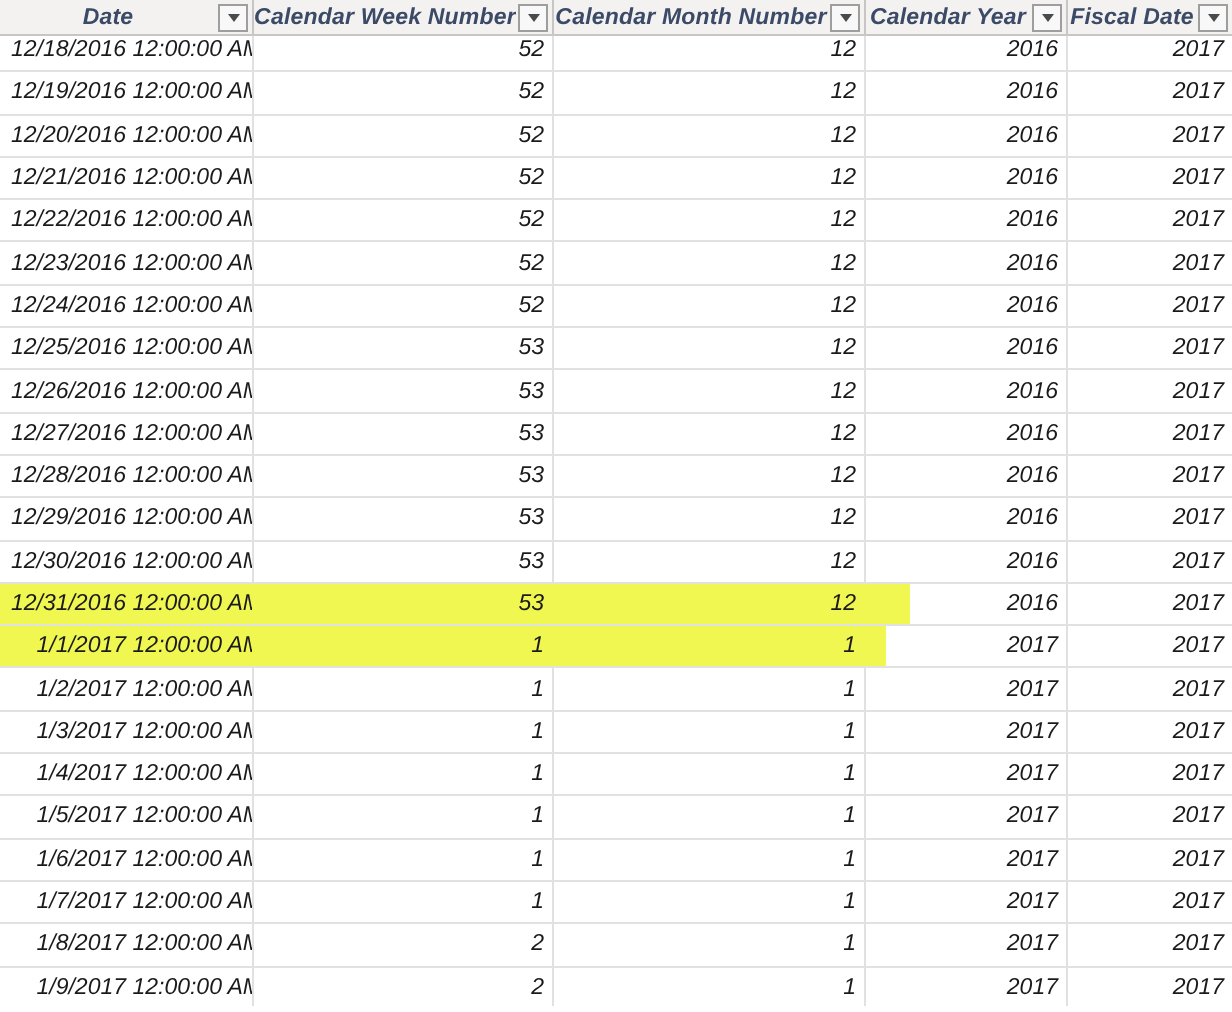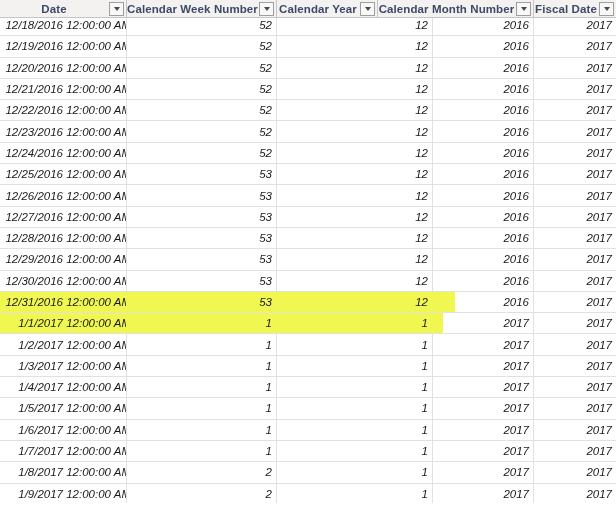--- a/index.html
+++ b/index.html
@@ -24,20 +24,21 @@
 
   
   .header-row {
     display: flex;
     height: 18px;
     background: #f3f2f1;
     border-bottom: 1px solid #c8c6c4;
     box-sizing: border-box;
     position: relative;
     z-index: 3;
+    font-style: italic;
   }
   .hcell {
     display: flex;
     align-items: center;
     box-sizing: border-box;
     border-right: 1px solid #c8c6c4;
     height: 17px;
     background: #f3f2f1;
     padding: 0;
     overflow: hidden;
@@ -139,32 +140,32 @@
         <div class="filter-btn">
           <span class="tri"></span>
         </div>
       </div>
       <div class="hcell" style="width: 150px;">
         <div class="hlabel">Calendar Week Number</div>
         <div class="filter-btn">
           <span class="tri"></span>
         </div>
       </div>
+      <div class="hcell" style="width: 156px;">
+        <div class="hlabel">Calendar Month Number</div>
+        <div class="filter-btn">
+          <span class="tri"></span>
+        </div>
+      </div>
       <div class="hcell" style="width: 101px;">
         <div class="hlabel">Calendar Year</div>
         <div class="filter-btn">
           <span class="tri"></span>
         </div>
       </div>
-      <div class="hcell" style="width: 156px;">
-        <div class="hlabel">Calendar Month Number</div>
-        <div class="filter-btn">
-          <span class="tri"></span>
-        </div>
-      </div>
       <div class="hcell" style="width: 82px;">
         <div class="hlabel">Fiscal Date</div>
         <div class="filter-btn">
           <span class="tri"></span>
         </div>
       </div>
     </div>
 
   <div class="body-rows" id="body-rows" style="margin-top: -3px;">
       <div class="row" style="position: relative;">

